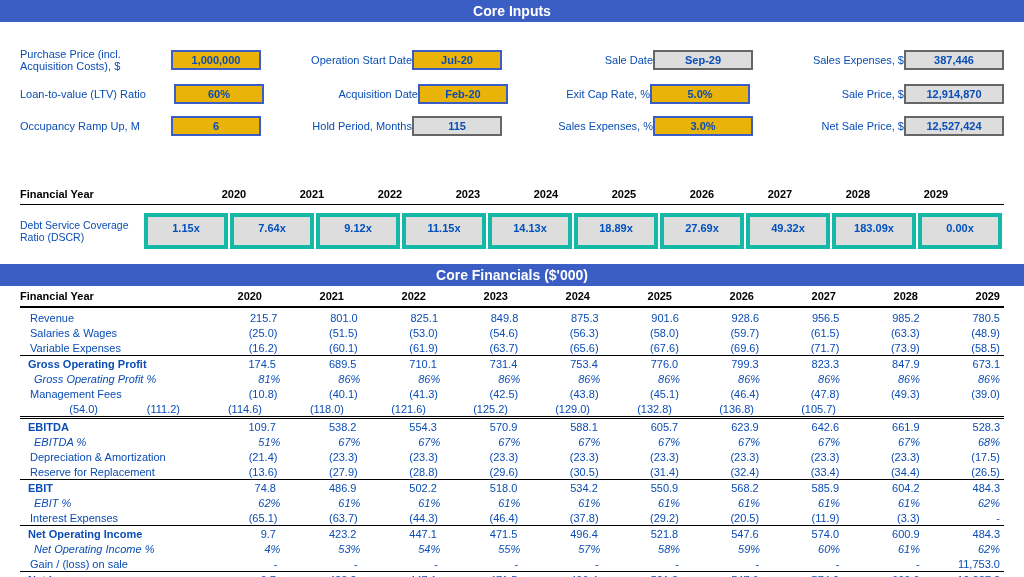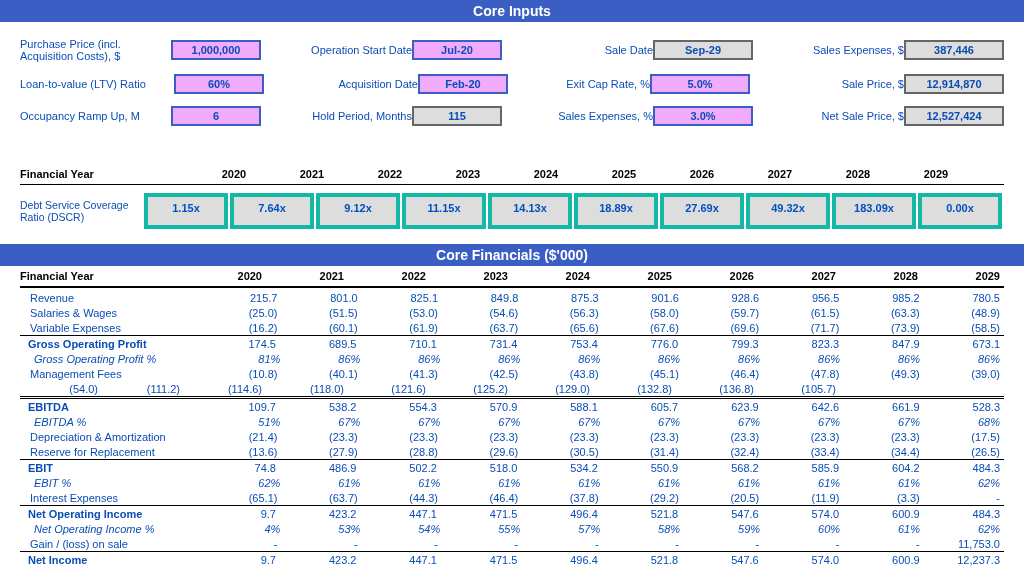--- a/index.html
+++ b/index.html
@@ -1,21 +1,21 @@
 <!DOCTYPE html>
 <html><head>
 <meta charset="utf-8">
 <style>
 body{margin:0;font-family:Arial,sans-serif;font-size:11px;color:#0a4db5;background:#fff;width:1024px}
 .hdr{background:#3b5ec5;color:#fff;text-align:center;font-weight:bold;font-size:14px;padding:3px 0}
-.sec1{padding:16px 20px}
+.sec1{padding:26px 20px}
 .row{display:flex;margin-bottom:12px;align-items:center}
 .cell{flex:1;display:flex;align-items:center;gap:10px}
 .lbl{color:#0a4db5;font-size:11px}
-.ybox{border:2px solid #3b5ec5;background:#f0abfc;color:#0a4db5;font-weight:bold;text-align:center;padding:2px 8px;width:70px;display:inline-block}
+.ybox{border:2px solid #3b5ec5;background:#eab308;color:#0a4db5;font-weight:bold;text-align:center;padding:2px 8px;width:70px;display:inline-block}
 .gbox{border:2px solid #666;background:#ddd;color:#0a4db5;font-weight:bold;text-align:center;padding:2px 8px;width:80px;display:inline-block}
 .fy{padding:0 20px;margin-top:10px}
 .yrhdr{display:flex;border-bottom:1px solid #000}
 .yrlbl{width:175px;font-weight:bold;color:#000;padding:4px 0}
 .yrc{width:78px;text-align:center;font-weight:bold;color:#000;padding:4px 0}
 .dscr-row{display:flex;margin-top:8px}
 .dscr-lbl{width:175px;color:#0a4db5;padding:6px 0;font-size:10.5px}
 .dscr-box{width:76px;border:4px solid #14b8a6;background:#ddd;text-align:center;padding:5px 0;color:#0050c0;font-weight:bold;margin-right:2px}
 .sec2{padding:0 20px}
 .fy2{display:flex;border-bottom:2px solid #000;margin-bottom:2px}

